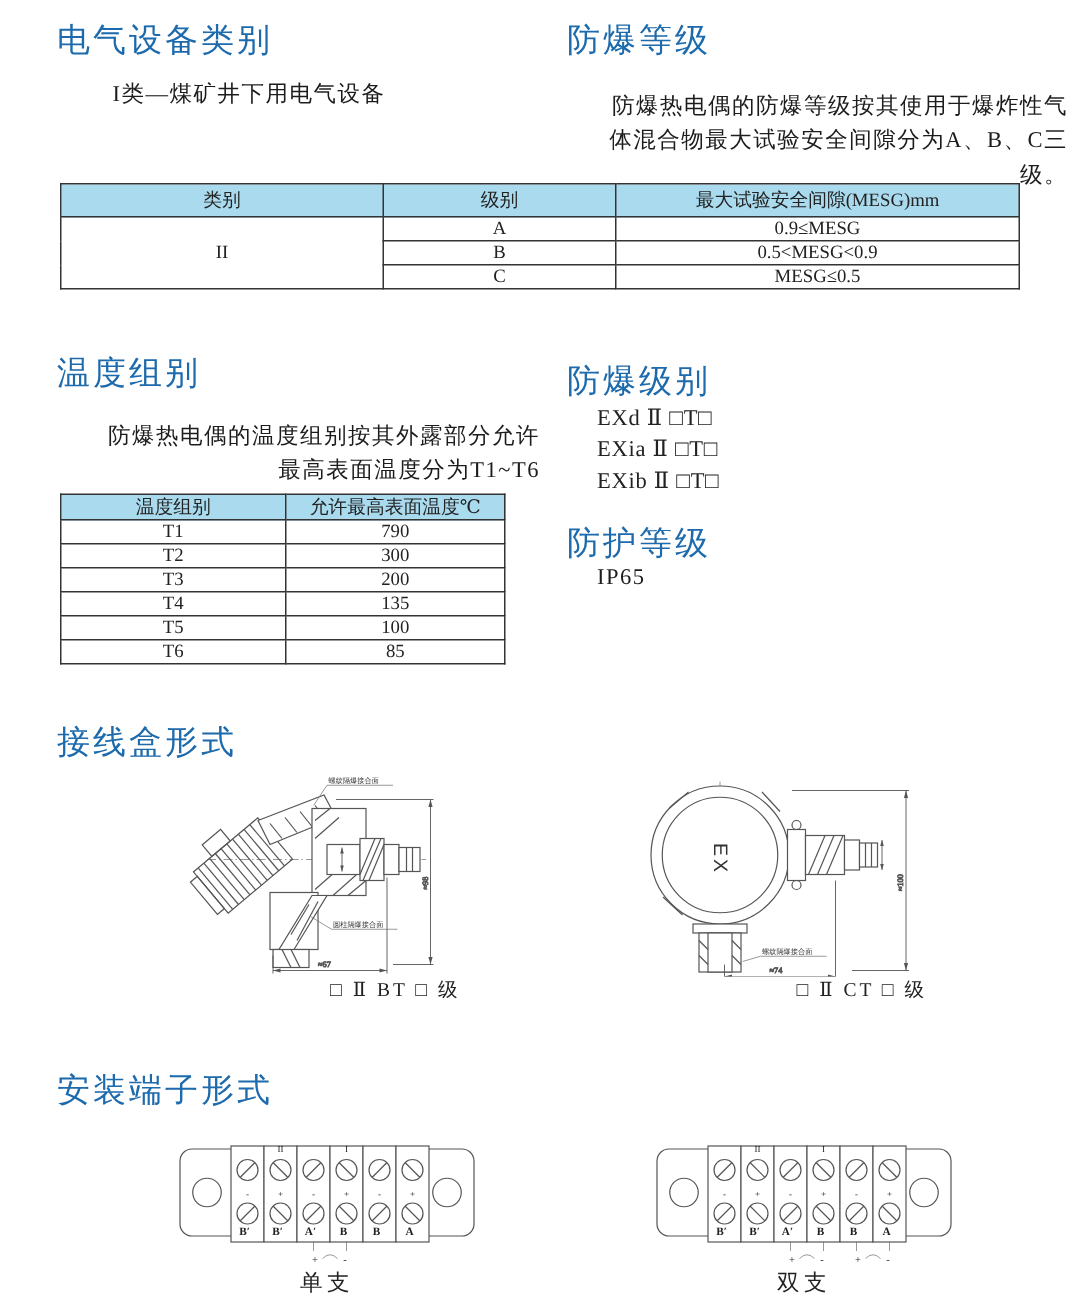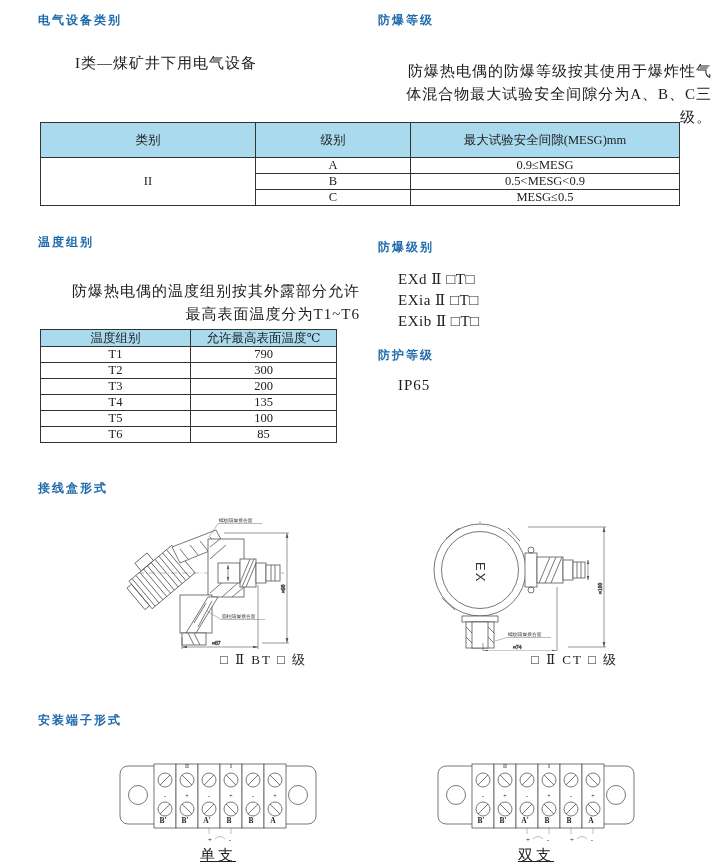--- a/index.html
+++ b/index.html
@@ -1,30 +1,30 @@
 <!DOCTYPE html>
 <html><head>
 <meta charset="utf-8">
 <style>
   html,body{margin:0;padding:0;background:#e8e8e8;}
   .page{position:relative;width:720px;height:866px;background:#ffffff;overflow:hidden;
         font-family:"Liberation Serif","DejaVu Serif",serif;color:#222;}
   .abs{position:absolute;}
   .h{position:absolute;font-family:"Liberation Sans","DejaVu Sans",sans-serif;
-     font-weight:bold;font-size:12px;color:#1d6aac;letter-spacing:2px;}
+     font-weight:normal;font-size:22px;color:#1d6aac;letter-spacing:2px;}
   .body-text{font-size:15px;line-height:23px;letter-spacing:1px;color:#1c1c1c;text-align:right;}
   .indent{text-indent:2em;margin-top:12px;}
   .tbl{position:absolute;border-collapse:collapse;table-layout:fixed;
        font-size:12.5px;color:#222;border:1.5px solid #333;}
   .tbl td{border:1px solid #333;text-align:center;padding:0;line-height:1;}
   .tbl tr{height:16px;}
-  .tbl tr.th{height:35px;background:#a9daee;}
+  .tbl tr.th{height:22px;background:#a9daee;}
   .exlines div{font-size:15px;line-height:21px;letter-spacing:0.5px;}
   .caption{width:100%;text-align:right;font-size:13px;letter-spacing:2px;color:#222;}
-  .tcaption{width:100%;text-align:center;font-size:15px;letter-spacing:3px;color:#222;text-decoration:underline;}
+  .tcaption{width:100%;text-align:center;font-size:15px;letter-spacing:3px;color:#222;}
   svg{display:block;}
   .ln{stroke:#555;stroke-width:0.8;fill:none;}
   .thin{stroke:#777;stroke-width:0.5;fill:none;}
   .dim{stroke:#555;stroke-width:0.6;fill:none;}
   .dimtxt{font-size:5.5px;fill:#333;font-family:"Liberation Serif",serif;}
   .callout{font-size:4.8px;fill:#333;}
   .arrow{fill:#555;stroke:none;}
 </style>
 </head>
 <body>

